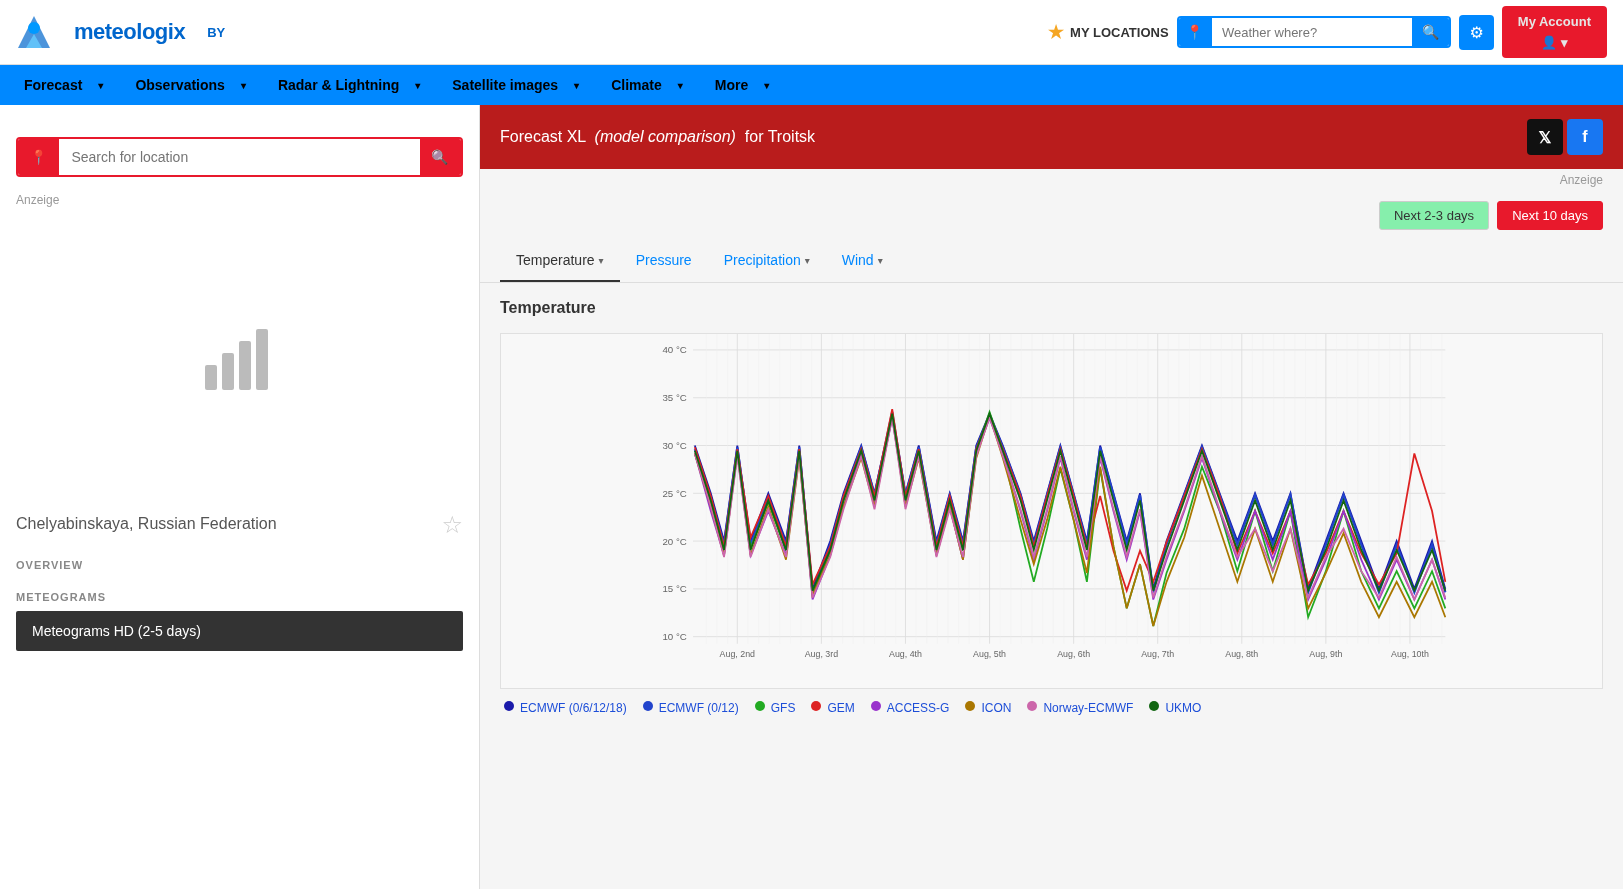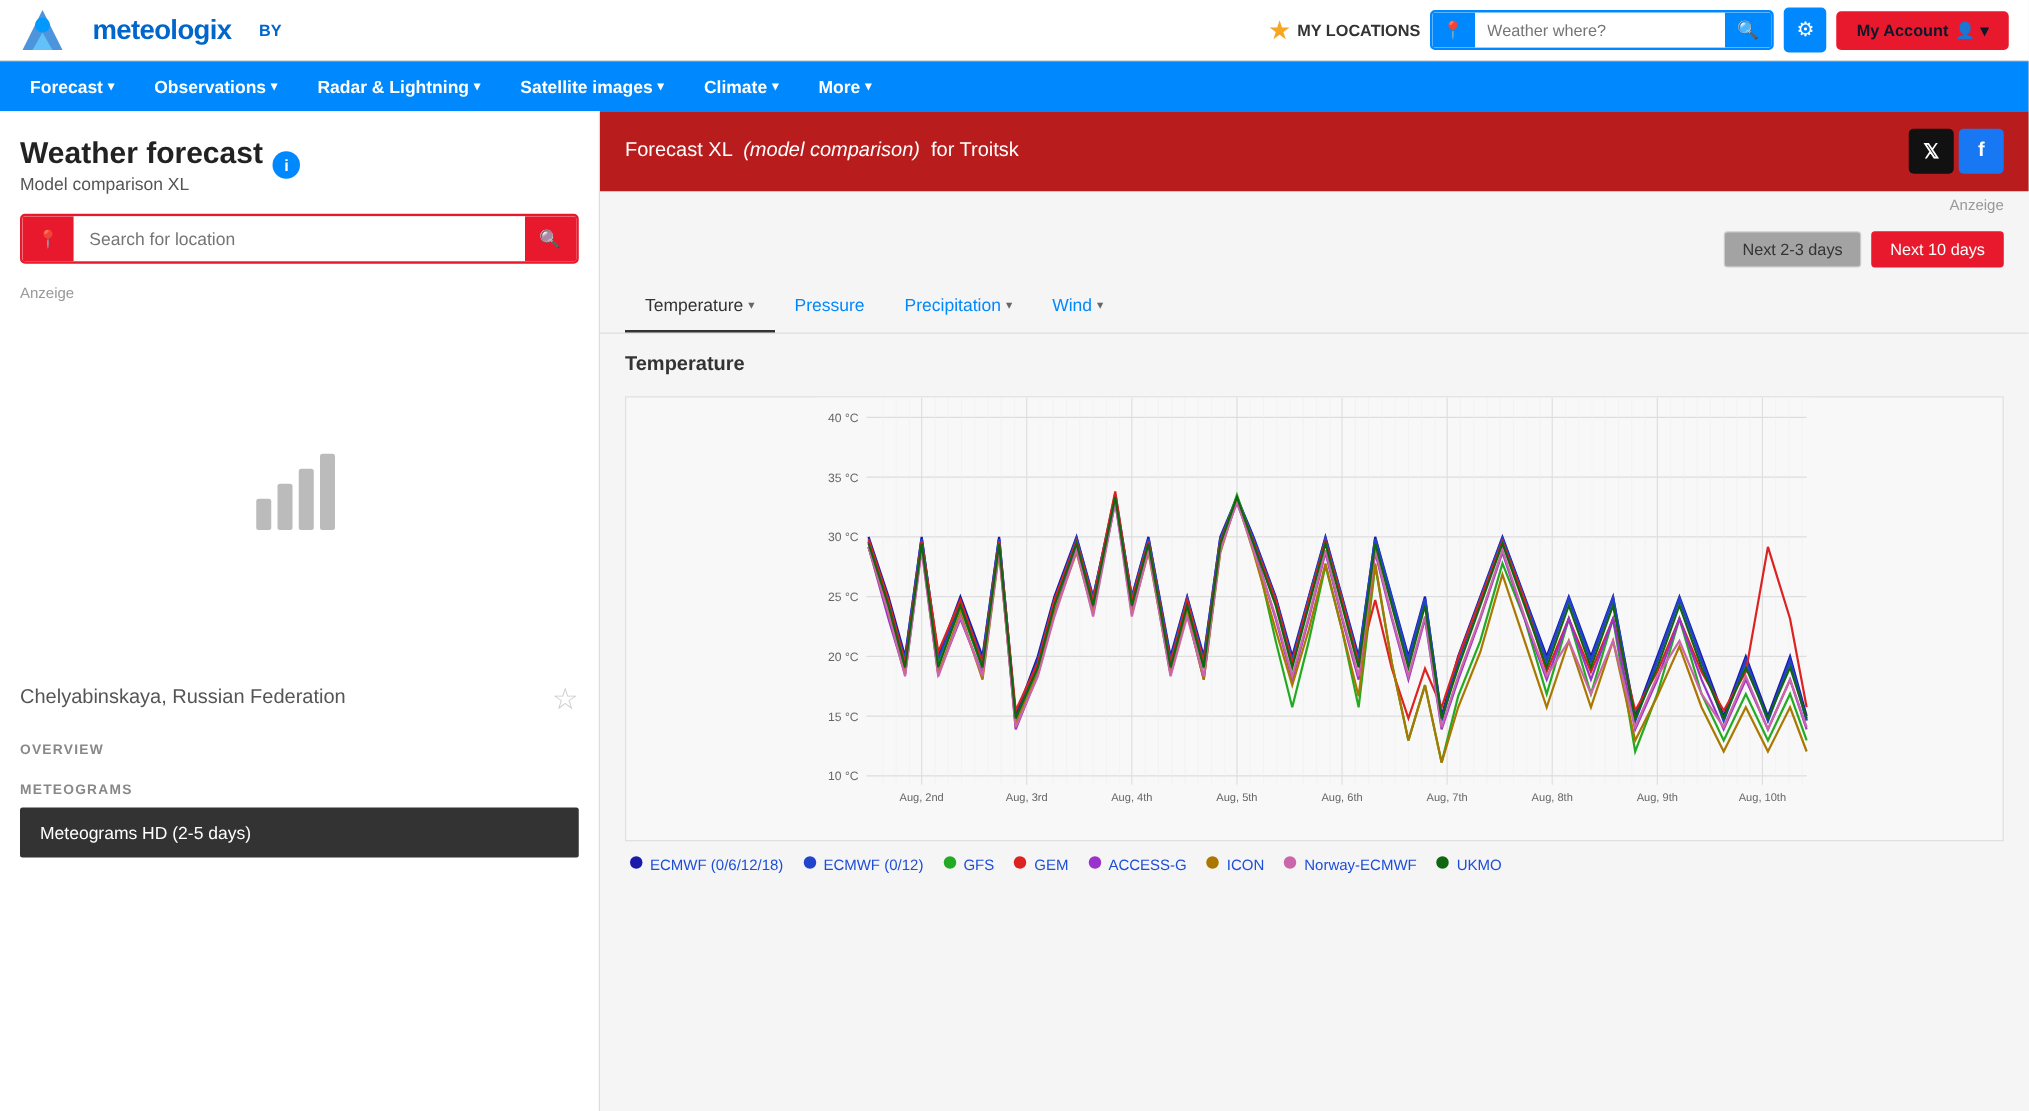--- a/index.html
+++ b/index.html
@@ -88,47 +88,48 @@
       border: none;
       color: white;
       padding: 8px 10px;
       cursor: pointer;
       border-radius: 4px;
       font-size: 16px;
     }
     .my-account-btn {
       background: #e8192c;
       border: none;
-      color: #0f172a;
+      color: #e5e5e5;
       padding: 8px 16px;
       cursor: pointer;
       border-radius: 4px;
       font-size: 13px;
       font-weight: bold;
       display: flex;
       align-items: center;
       gap: 6px;
+      flex-direction: column;
     }
 
     
     .main-nav {
       background: #0088ff;
       display: flex;
       align-items: center;
       padding: 0 8px;
     }
     .nav-item {
-      color: #ffffff;
+      color: #000000;
       padding: 12px 16px;
       font-size: 14px;
       font-weight: bold;
       cursor: pointer;
       display: flex;
       align-items: center;
-      gap: 4px;
+      gap: 16px;
       white-space: nowrap;
       text-decoration: none;
     }
     .caret { font-size: 10px; }
 
     
     .main-layout {
       display: flex;
       gap: 0;
       min-height: 800px;
@@ -305,21 +306,21 @@
     .period-bar {
       display: flex;
       justify-content: flex-end;
       align-items: center;
       gap: 8px;
       padding: 10px 20px;
     }
     .period-btn {
       padding: 6px 14px;
       border: 1px solid #ccc;
-      background: #a3a3a3;
+      background: #86efac;
       color: #333;
       border-radius: 3px;
       cursor: pointer;
       font-size: 13px;
     }
     .period-btn.active {
       background: #e8192c;
       color: white;
       border-color: #e8192c;
     }
@@ -445,27 +446,20 @@
   </a>
   <a class="nav-item" href="#">
     <span>More</span>
     <span class="caret">▾</span>
   </a>
 </nav>
 
 <div class="main-layout">
 
   <div class="sidebar">
-    <div class="sidebar-info-row">
-      <div>
-        <div class="sidebar-title">Weather forecast</div>
-        <div class="sidebar-subtitle">Model comparison XL</div>
-      </div>
-      <span class="info-icon">i</span>
-    </div>
 
     <div class="sidebar-search">
       <button class="sidebar-pin-btn">📍</button>
       <input class="sidebar-search-input" type="text" placeholder="Search for location" style="">
       <button class="sidebar-search-submit">🔍</button>
     </div>
 
     <div class="anzeige-label">Anzeige</div>
 
     <div class="ad-placeholder">

